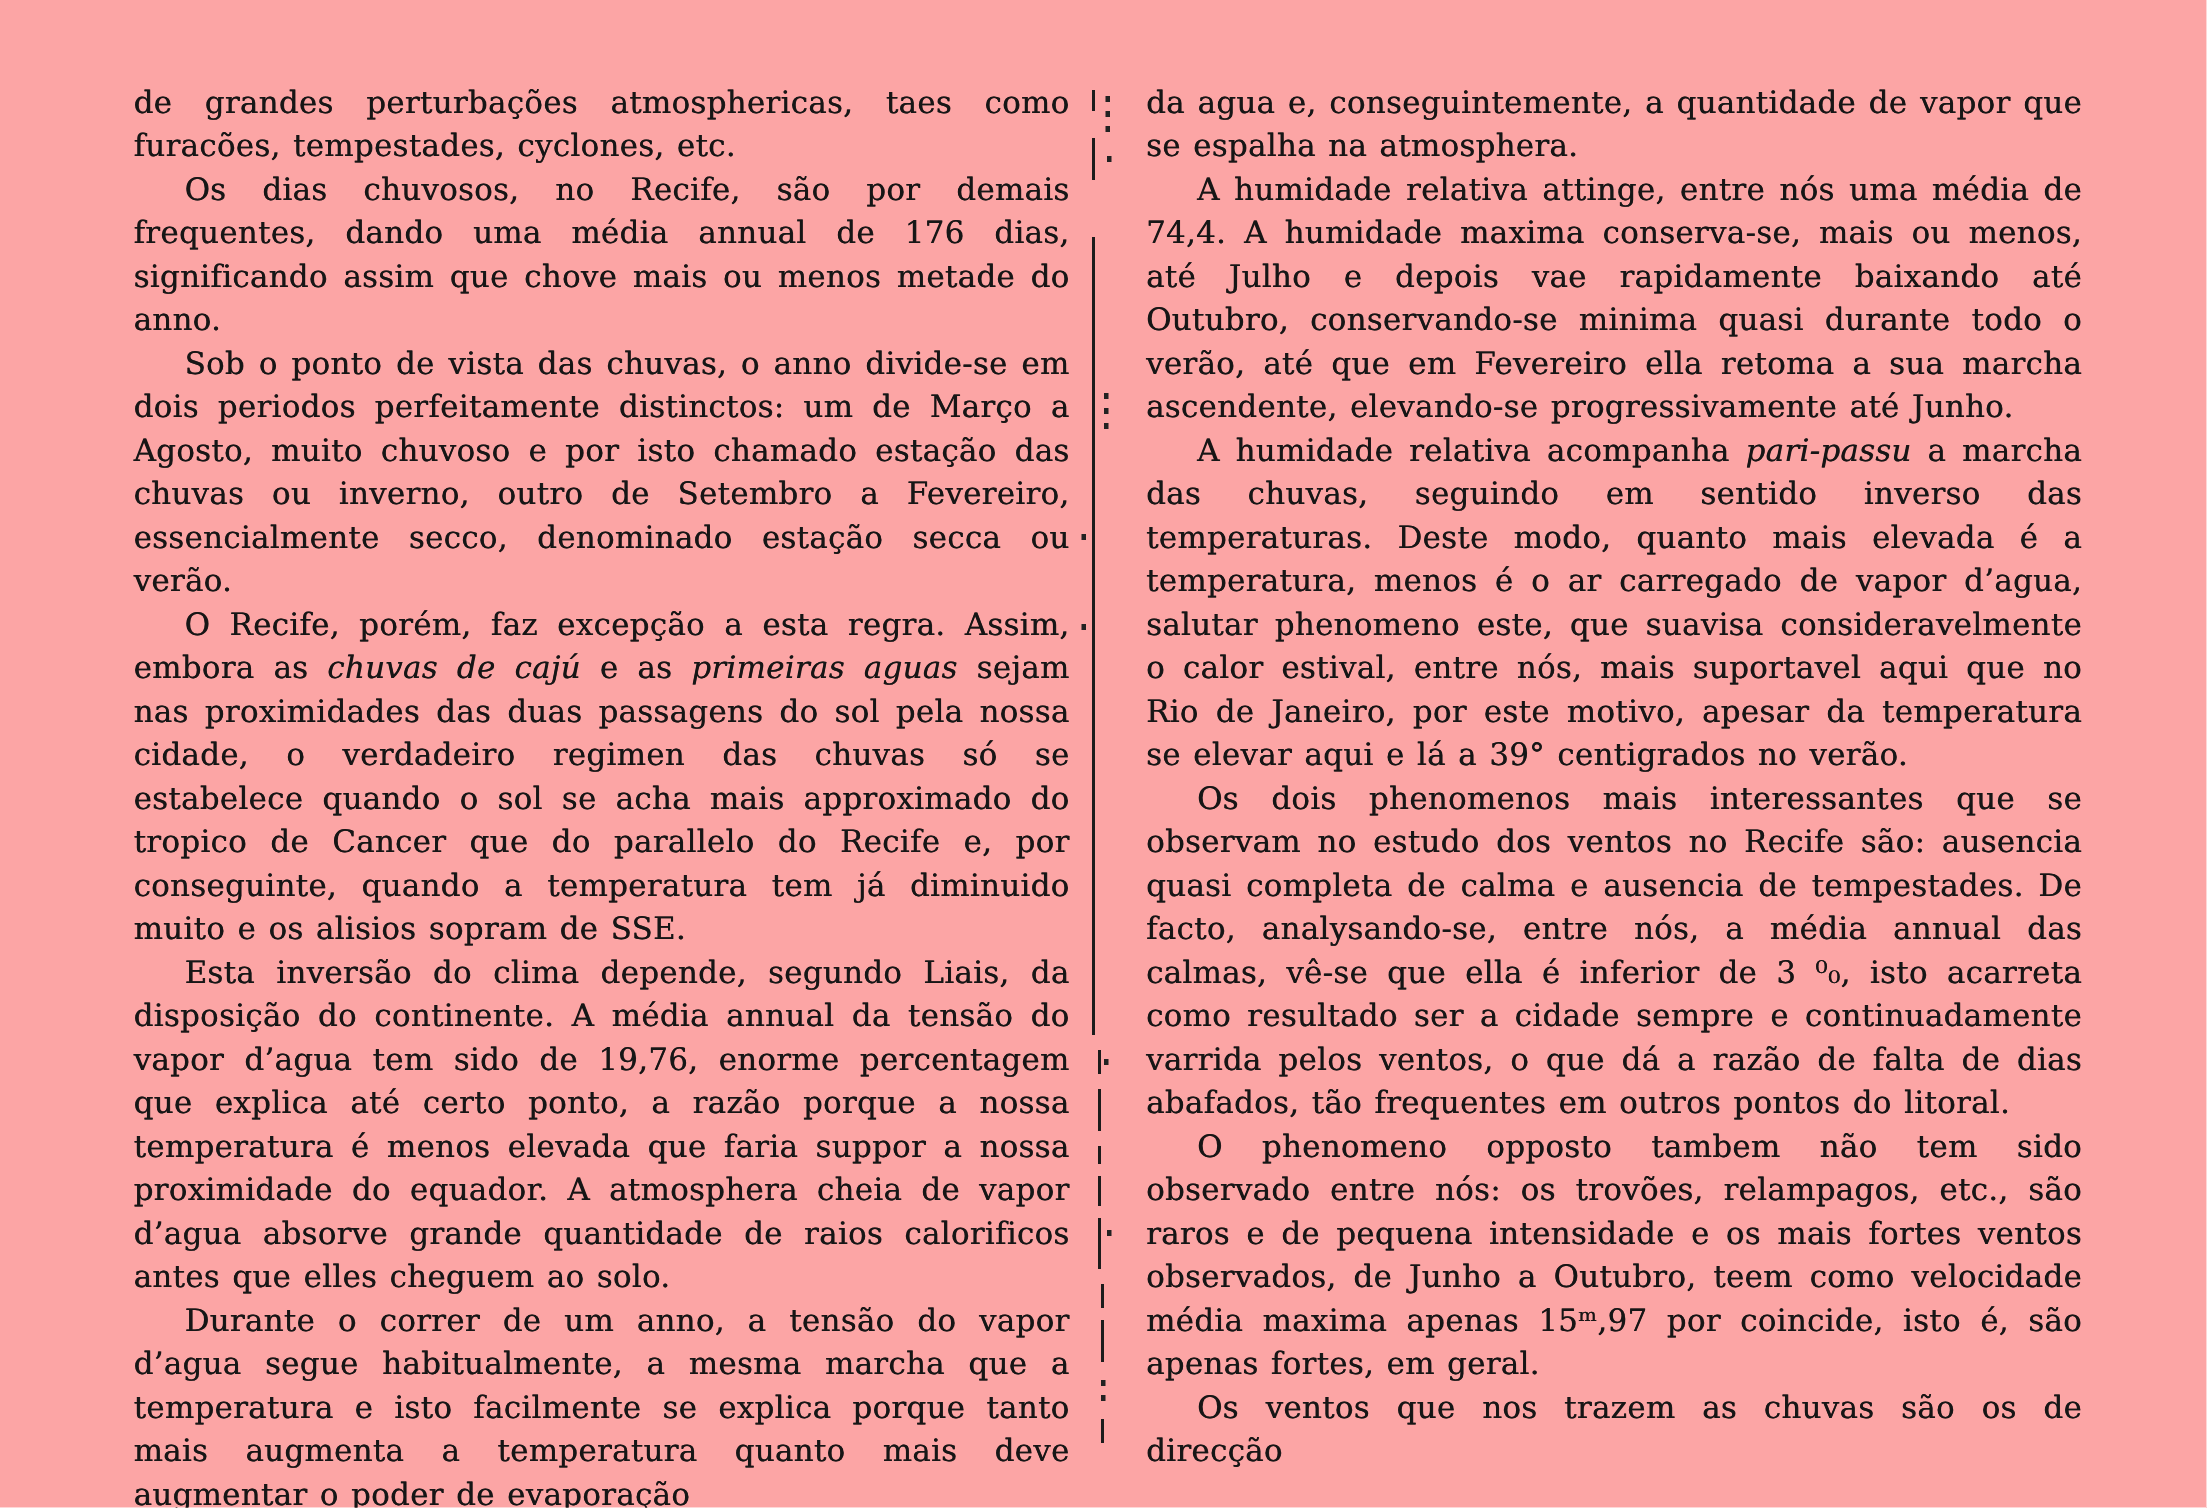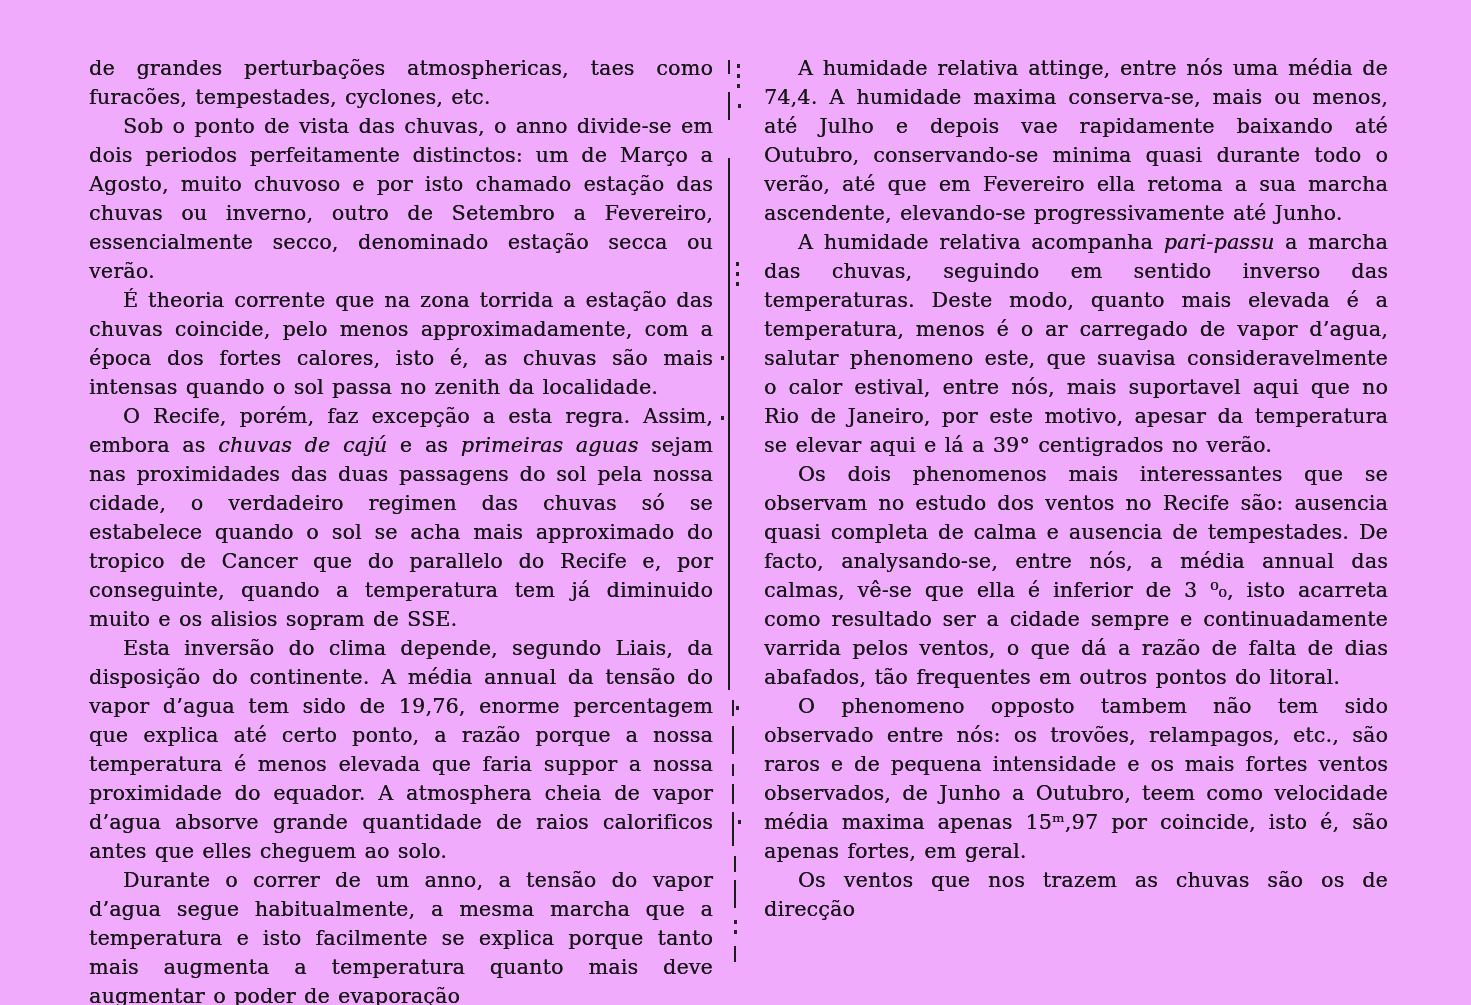--- a/index.html
+++ b/index.html
@@ -10,21 +10,21 @@
   body {
     width: 1471px;
     height: 1005px;
     position: relative;
     overflow: hidden;
     font-family: "DejaVu Serif", "Liberation Serif", serif;
   }
   .page {
     position: absolute;
     inset: 0;
-    background: #f0abfc;
+    background: #fca5a5;
   }
   .column {
     position: absolute;
     top: 54px;
     width: 624px;
     text-align: justify;
     font-size: 20.6px;
     line-height: 29px;
     color: #161616;
     text-shadow: 0.25px 0 0 rgba(10,10,10,0.85);
@@ -62,22 +62,22 @@
     background: #222222;
   }
 </style>
 </head>
 <body style="background: rgb(255, 255, 255);">
 
 <div class="page">
 
   <div class="column column-left" style="color: rgb(22, 22, 22);">
       <p class="para"><span>de grandes perturbações atmosphericas, taes como furacões, tempestades, cyclones, etc.</span></p>
+      <p class="para indent"><span>Os dias chuvosos, no Recife, são por demais frequentes, dando uma média annual de 176 dias, significando assim que chove mais ou menos metade do anno.</span></p>
       <p class="para indent"><span>Sob o ponto de vista das chuvas, o anno divide-se em dois periodos perfeitamente distinctos: um de Março a Agosto, muito chuvoso e por isto chamado estação das chuvas ou inverno, outro de Setembro a Fevereiro, essencialmente secco, denominado estação secca ou verão.</span></p>
-      <p class="para indent"><span>É theoria corrente que na zona torrida a estação das chuvas coincide, pelo menos approximadamente, com a época dos fortes calores, isto é, as chuvas são mais intensas quando o sol passa no zenith da localidade.</span></p>
       <p class="para indent"><span>O Recife, porém, faz excepção a esta regra. Assim, embora as </span><em>chuvas de cajú</em><span> e as </span><em>primeiras aguas</em><span> sejam nas proximidades das duas passagens do sol pela nossa cidade, o verdadeiro regimen das chuvas só se estabelece quando o sol se acha mais approximado do tropico de Cancer que do parallelo do Recife e, por conseguinte, quando a temperatura tem já diminuido muito e os alisios sopram de SSE.</span></p>
       <p class="para indent"><span>Esta inversão do clima depende, segundo Liais, da disposição do continente. A média annual da tensão do vapor d’agua tem sido de 19,76, enorme percentagem que explica até certo ponto, a razão porque a nossa temperatura é menos elevada que faria suppor a nossa proximidade do equador. A atmosphera cheia de vapor d’agua absorve grande quantidade de raios calorificos antes que elles cheguem ao solo.</span></p>
       <p class="para indent"><span>Durante o correr de um anno, a tensão do vapor d’agua segue habitualmente, a mesma marcha que a temperatura e isto facilmente se explica porque tanto mais augmenta a temperatura quanto mais deve augmentar o poder de evaporação</span></p>
     </div>
 
   <div class="gutter">
 
     <div class="seg" style="top:60px;height:14px;"></div>
     <div class="seg" style="top:92px;height:28px;"></div>
     <div class="dot" style="left:17px;top:64px;"></div>
@@ -98,20 +98,21 @@
     <div class="seg" style="top:812px;height:34px;left:12px;"></div>
     <div class="dot" style="left:18px;top:820px;"></div>
     <div class="seg" style="top:856px;height:16px;left:14px;"></div>
     <div class="seg" style="top:880px;height:28px;left:14px;"></div>
     <div class="dot" style="left:14px;top:920px;"></div>
     <div class="dot" style="left:14px;top:930px;"></div>
     <div class="seg" style="top:946px;height:16px;left:14px;"></div>
   </div>
 
   <div class="column column-right" style="color: rgb(22, 22, 22);">
+      <p class="para"><span>da agua e, conseguintemente, a quantidade de vapor que se espalha na atmosphera.</span></p>
       <p class="para indent"><span>A humidade relativa attinge, entre nós uma média de 74,4. A humidade maxima conserva-se, mais ou menos, até Julho e depois vae rapidamente baixando até Outubro, conservando-se minima quasi durante todo o verão, até que em Fevereiro ella retoma a sua marcha ascendente, elevando-se progressivamente até Junho.</span></p>
       <p class="para indent"><span>A humidade relativa acompanha </span><em>pari-passu</em><span> a marcha das chuvas, seguindo em sentido inverso das temperaturas. Deste modo, quanto mais elevada é a temperatura, menos é o ar carregado de vapor d’agua, salutar phenomeno este, que suavisa consideravelmente o calor estival, entre nós, mais suportavel aqui que no Rio de Janeiro, por este motivo, apesar da temperatura se elevar aqui e lá a 39° centigrados no verão.</span></p>
       <p class="para indent"><span>Os dois phenomenos mais interessantes que se observam no estudo dos ventos no Recife são: ausencia quasi completa de calma e ausencia de tempestades. De facto, analysando-se, entre nós, a média annual das calmas, vê-se que ella é inferior de 3 ⁰₀, isto acarreta como resultado ser a cidade sempre e continuadamente varrida pelos ventos, o que dá a razão de falta de dias abafados, tão frequentes em outros pontos do litoral.</span></p>
       <p class="para indent"><span>O phenomeno opposto tambem não tem sido observado entre nós: os trovões, relampagos, etc., são raros e de pequena intensidade e os mais fortes ventos observados, de Junho a Outubro, teem como velocidade média maxima apenas 15ᵐ,97 por coincide, isto é, são apenas fortes, em geral.</span></p>
       <p class="para indent"><span>Os ventos que nos trazem as chuvas são os de direcção</span></p>
     </div>
 
 </div>
 
 </body></html>

